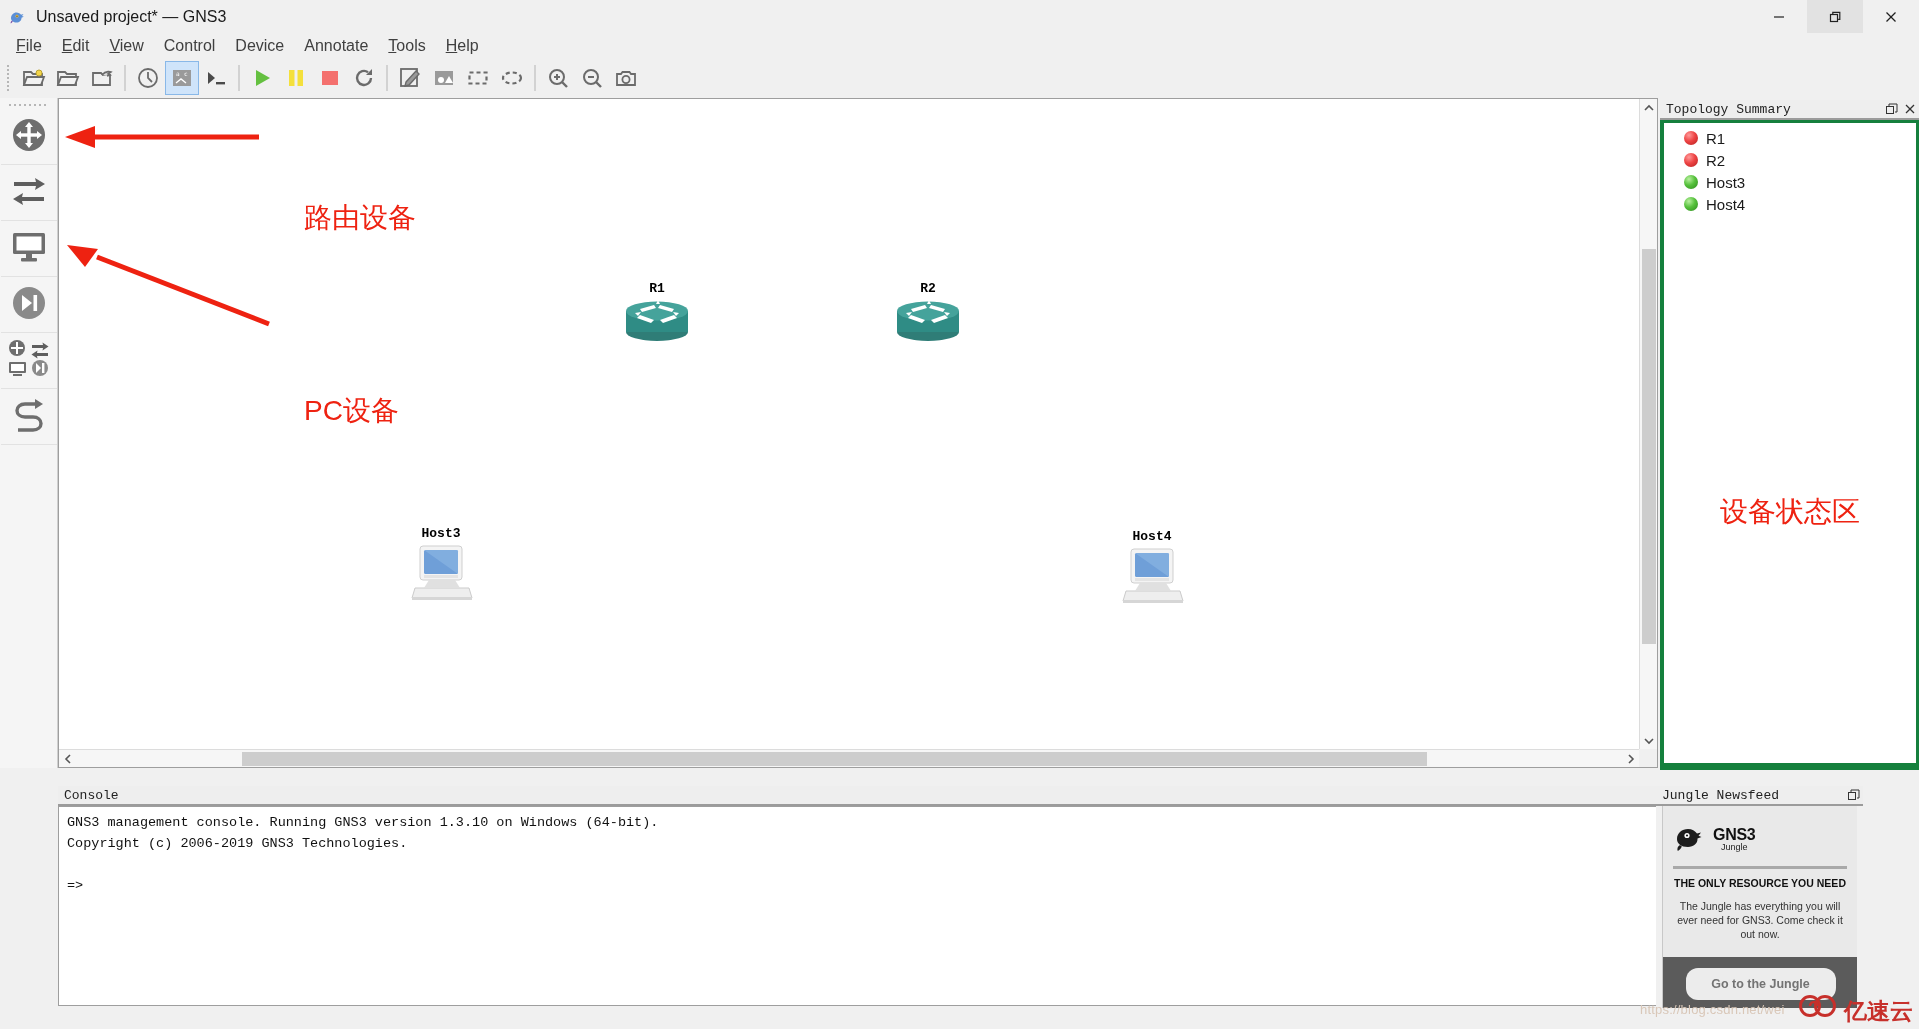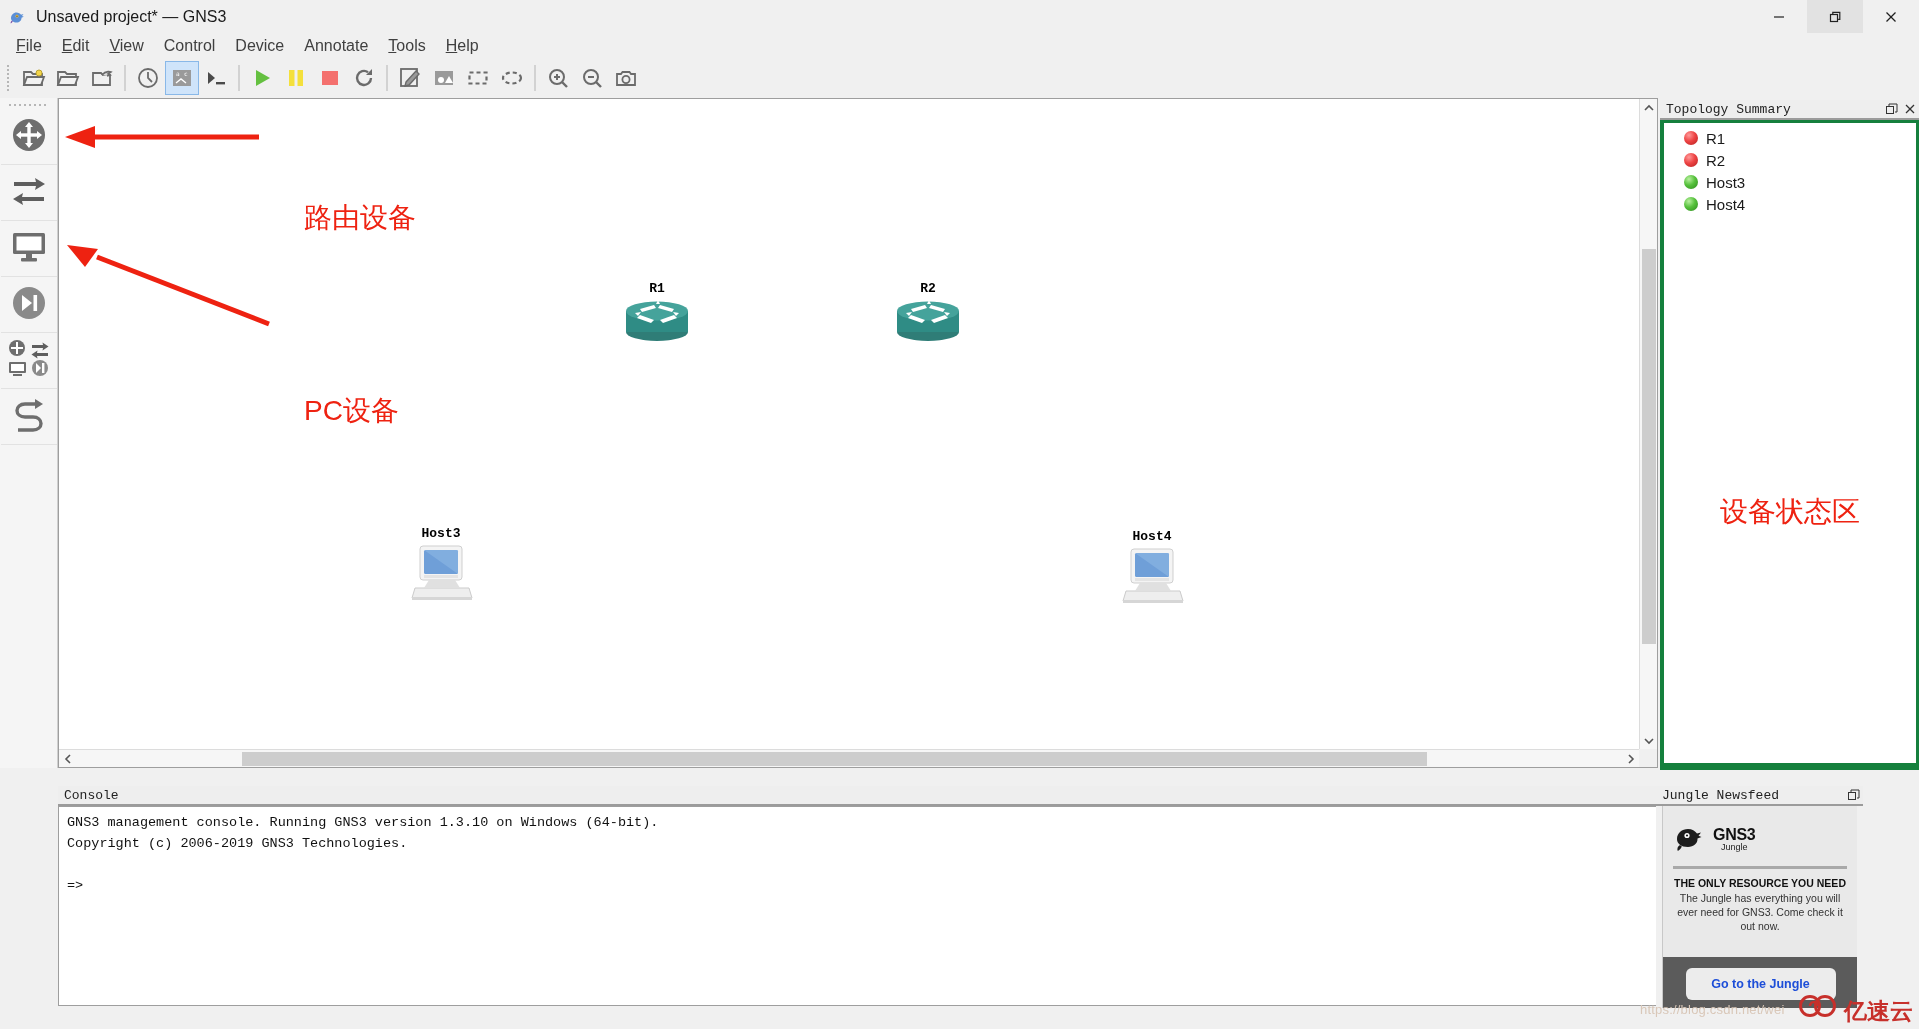--- a/index.html
+++ b/index.html
@@ -188,29 +188,29 @@
     border-left: 1px solid #c8c8c8; padding: 10px 10px 0 10px; position: relative;
     overflow: hidden;
     text-align: center;
   }
   .jungle-brand { display: flex; align-items: center; gap: 6px; margin-top: 6px; }
   .jungle-brand-txt { line-height: 1; }
   .jungle-brand-txt .b1 { font-size: 16px; font-weight: bold; color: #111; letter-spacing: -0.3px; }
   .jungle-brand-txt .b2 { font-size: 9px; color: #222; }
   .jungle-rule { height: 3px; background: #a9a9a9; margin: 10px 0 8px 0; }
   .jungle-head { font-size: 10.5px; font-weight: bold; color: #111; }
-  .jungle-text { font-size: 10.5px; color: #333; line-height: 1.35; margin-top: 2px; }
+  .jungle-text { font-size: 10.5px; color: #333; line-height: 1.35; margin-top: 10px; }
   .jungle-cta-wrap {
     position: absolute; left: 0; bottom: 0; width: 195px; height: 54px;
     background: #5b5b5b; display: flex; align-items: center; justify-content: center;
   }
   .jungle-cta {
-    width: 150px; height: 32px; background: #ececec; border-radius: 6px;
+    width: 150px; height: 32px; background: #ececec; border-radius: 12px;
     display: flex; align-items: center; justify-content: center;
-    font-size: 12.5px; font-weight: bold; color: #1d4ed8;
+    font-size: 12.5px; font-weight: bold; color: #737373;
   }
 
   
   .wm-url {
     position: absolute; left: 1640px; top: 1002px;
     font-size: 13px; color: #d9c7b8; white-space: nowrap; letter-spacing: 0.2px;
   }
   .wm-logo {
     position: absolute; right: 6px; bottom: 2px;
     display: flex; align-items: center; gap: 6px;

